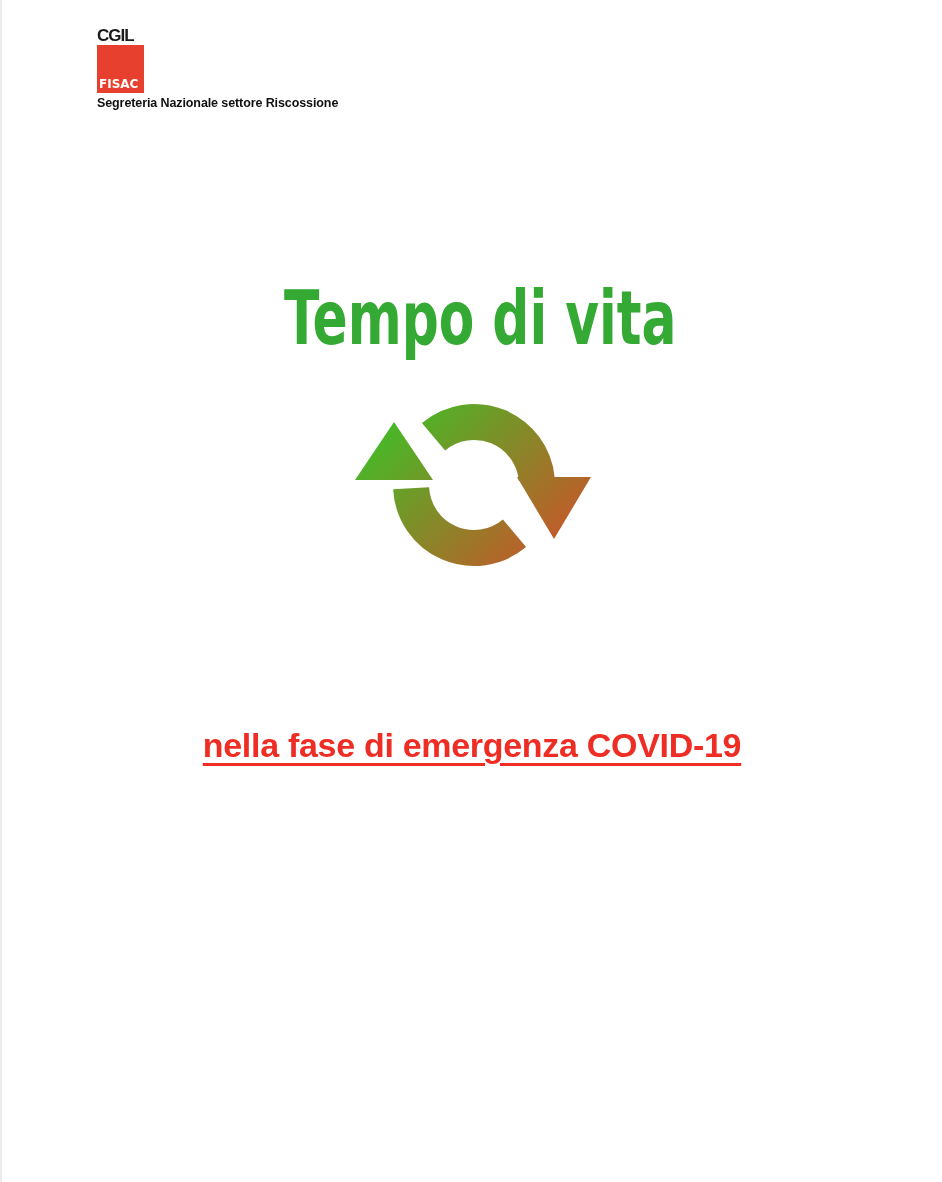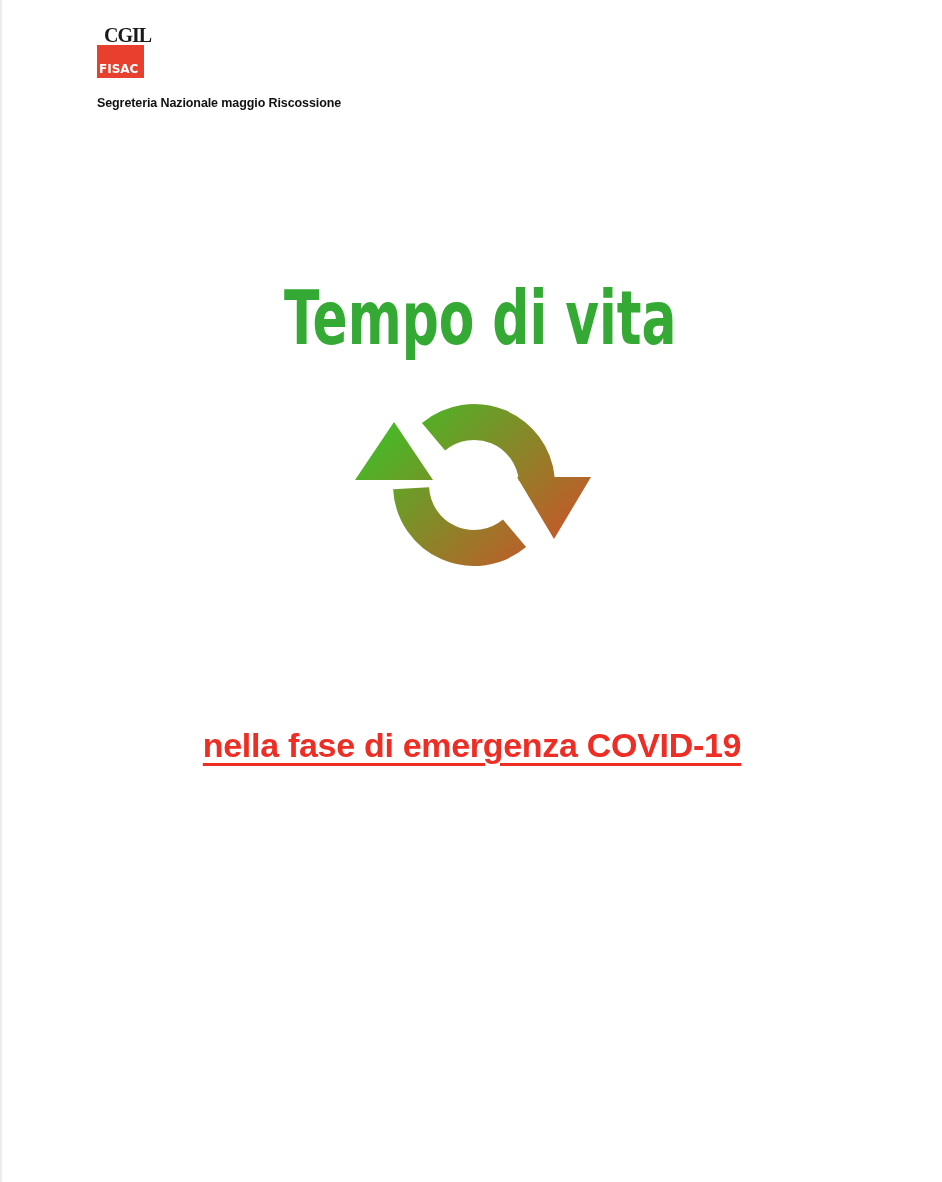--- a/index.html
+++ b/index.html
@@ -8,26 +8,26 @@
     width:942px;height:1182px;position:relative;overflow:hidden;
   }
   .page{
     position:absolute;inset:0;background:#ffffff;
     border-left:2px solid #ececec;
   }
 
   
   .logo-block{position:absolute;left:95px;top:26px;}
   .cgil-wordmark{
-    font-family:Liberation Serif, serif;
-    font-weight:bold;font-size:20px;letter-spacing:-1px;
-    color:var(--cgil-black,#1a1a1a);line-height:19px;margin-left:7px;
+    font-family:Liberation Sans, sans-serif;
+    font-weight:bold;font-size:17px;letter-spacing:-1px;
+    color:var(--cgil-black,#1a1a1a);line-height:19px;
   }
   .fisac-box{
-    position:relative;width:47px;height:33px;margin-top:0px;
+    position:relative;width:47px;height:48px;margin-top:0px;
     background:var(--logo-red,#e8402e);
   }
   .fisac-label{
     position:absolute;left:2px;bottom:2px;
     color:#ffffff;font-weight:bold;font-size:12px;letter-spacing:0px;
     font-family:"DejaVu Sans", sans-serif;
   }
   .logo-caption{
     position:absolute;left:95px;top:96px;white-space:nowrap;
     font-weight:bold;font-size:12.5px;color:#111111;letter-spacing:-0.1px;
@@ -79,21 +79,21 @@
 <body>
 
 <div class="page">
 
   <div class="logo-block">
     <div class="cgil-wordmark">CGIL</div>
     <div class="fisac-box">
       <span class="fisac-label">FISAC</span>
     </div>
   </div>
-  <div class="logo-caption">Segreteria Nazionale maggio Riscossione</div>
+  <div class="logo-caption">Segreteria Nazionale settore Riscossione</div>
 
   <div class="title-line title-green">
     <span class="squash-v">Tempo di vita</span>
   </div>
 
   <svg class="sync-icon" viewBox="0 0 255 206" aria-hidden="true">
     <defs>
       <linearGradient id="syncGrad" x1="50" y1="20" x2="215" y2="190" gradientUnits="userSpaceOnUse">
         <stop class="s1" offset="0"></stop>
         <stop class="s2" offset="1"></stop>

